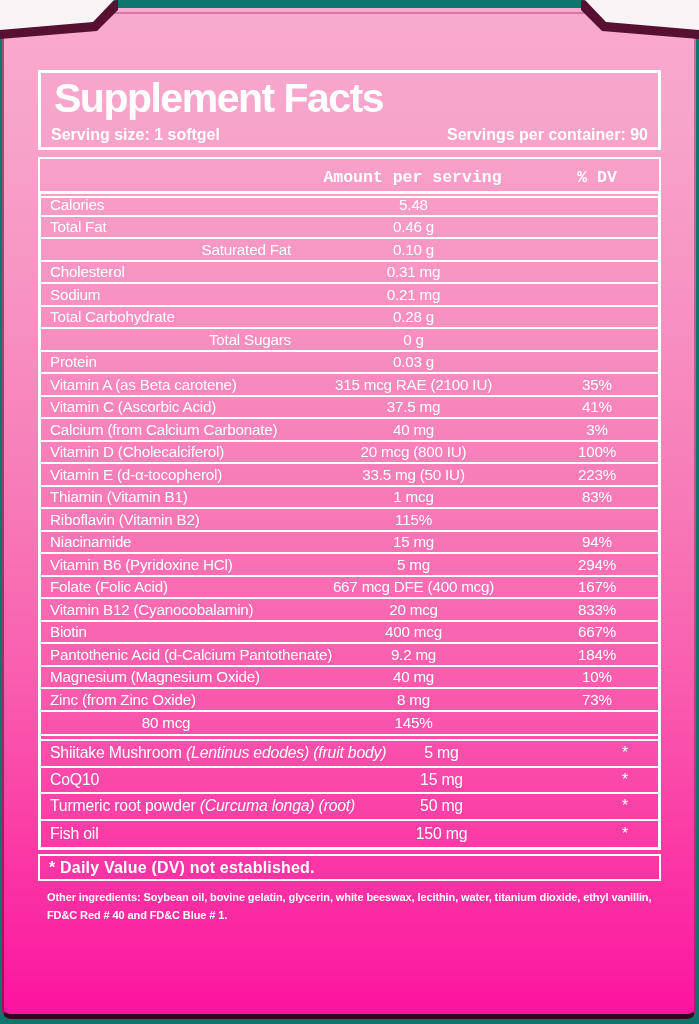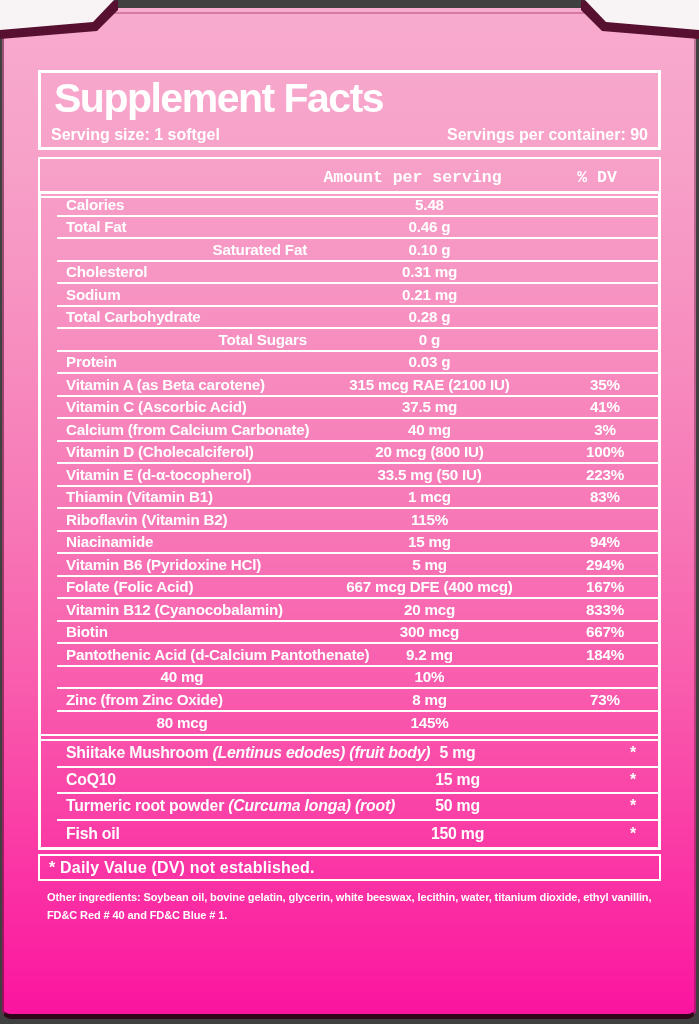--- a/index.html
+++ b/index.html
@@ -1,19 +1,19 @@
 <!DOCTYPE html>
 <html style="--bg-top: #f8abce; --bg-bottom: #fb14a0;"><head>
 <meta charset="utf-8">
 <style>
   * { margin:0; padding:0; box-sizing:border-box; }
   html,body { width:699px; height:1024px; overflow:hidden; background:#fdfcfd; }
   body { font-family:"Liberation Sans", sans-serif; }
 
-  #canvas { position:relative; width:699px; height:1024px; background:#404040; }
+  #canvas { position:relative; width:699px; height:1024px; background:#0f766e; }
 
   
   #box {
     position:absolute; left:2px; right:3px; top:8px; bottom:5px;
     background:linear-gradient(180deg,
       var(--bg-top) 0%, #f7a2c9 14%, #f78fc0 32%, #f779b7 50%,
       #f95fae 66%, #fa41a7 80%, #fb26a2 92%, var(--bg-bottom) 100%);
     border-left:2px solid rgba(74,13,42,.55);
     border-right:2px solid rgba(74,13,42,.35);
     border-bottom:5px solid #2e0719;
@@ -38,22 +38,22 @@
            display:flex; justify-content:space-between; font-size:16px; font-weight:700;gap:40px; }
 
   #col-header { top:157px; height:41px; border-width:2.5px;font-family:Liberation Mono, monospace; }
   .cols { display:grid; grid-template-columns:250px 245px 1fr; height:100%; align-items:center; }
   .c-amount { text-align:center; }
   .c-dv { text-align:center; }
   #col-header .c-amount, #col-header .c-dv { font-size:16.5px; font-weight:700; }
 
   #main-table { top:191px; }
   .row { display:grid; grid-template-columns:250px 245px 1fr; align-items:center;
-         height:22.5px; border-bottom:2px solid #fff; font-size:15.2px; font-weight:700;
-         letter-spacing:-0.2px;margin-left:16px; }
+         height:22.5px; border-bottom:2px solid #fff; font-size:15.2px; font-weight:400;
+         letter-spacing:-0.2px; }
   .row .name { padding-left:9px; white-space:nowrap; }
   .row.indent .name { padding-left:29px;text-align:right; }
   .row.tall { height:26.5px; font-size:15.8px;gap:28px; }
   .row.last { border-bottom:none; }
   .sep { height:3px; border-top:2px solid #fff; border-bottom:2px solid #fff;
          background:transparent; padding:0; box-sizing:content-box; }
   .name i { font-style:italic; }
 
   #footnote-box { top:854px; height:27px; border-width:2.5px; display:flex; align-items:center; }
   #footnote-box span { padding-left:9px; font-size:16px; font-weight:700; letter-spacing:.2px; }
@@ -184,29 +184,30 @@
     <span class="c-amount">667 mcg DFE (400 mcg)</span>
     <span class="c-dv">167%</span>
   </div>
         <div class="row">
     <span class="name">Vitamin B12 (Cyanocobalamin)</span>
     <span class="c-amount">20 mcg</span>
     <span class="c-dv">833%</span>
   </div>
         <div class="row">
     <span class="name">Biotin</span>
-    <span class="c-amount">300 mcg</span>
+    <span class="c-amount">400 mcg</span>
     <span class="c-dv">667%</span>
   </div>
         <div class="row">
     <span class="name">Pantothenic Acid (d-Calcium Pantothenate)</span>
     <span class="c-amount">9.2 mg</span>
     <span class="c-dv">184%</span>
   </div>
         <div class="row">
+    <span class="name">Magnesium (Magnesium Oxide)</span>
     <span class="c-amount">40 mg</span>
     <span class="c-dv">10%</span>
   </div>
         <div class="row">
     <span class="name">Zinc (from Zinc Oxide)</span>
     <span class="c-amount">8 mg</span>
     <span class="c-dv">73%</span>
   </div>
         <div class="row last">
     <span class="c-amount">80 mcg</span>

